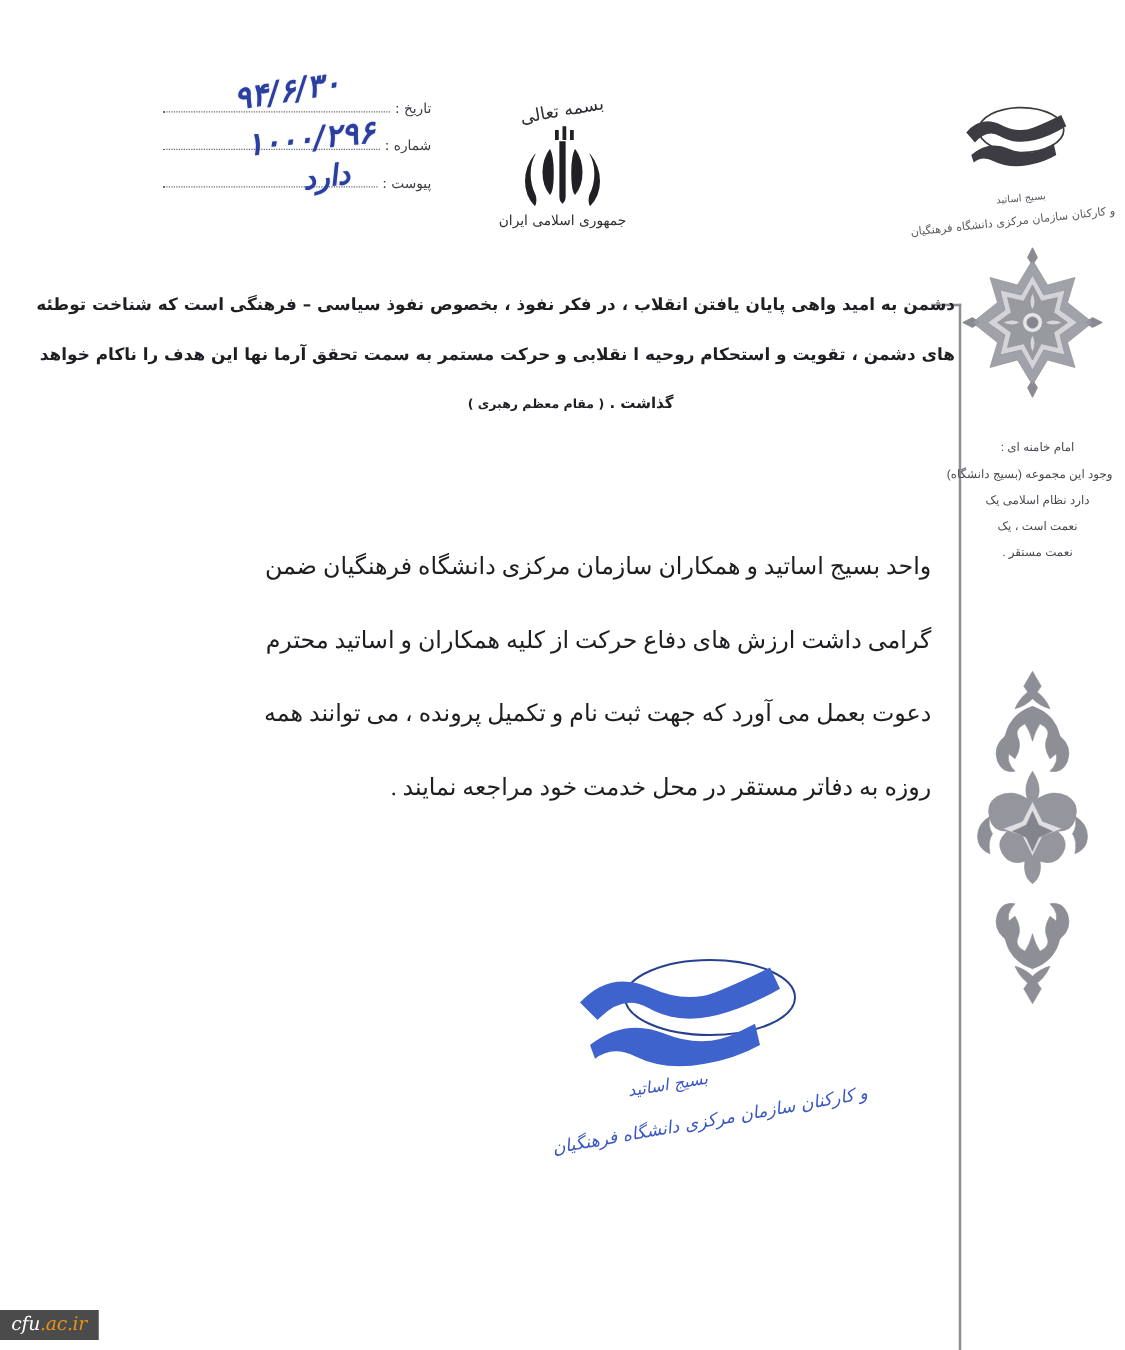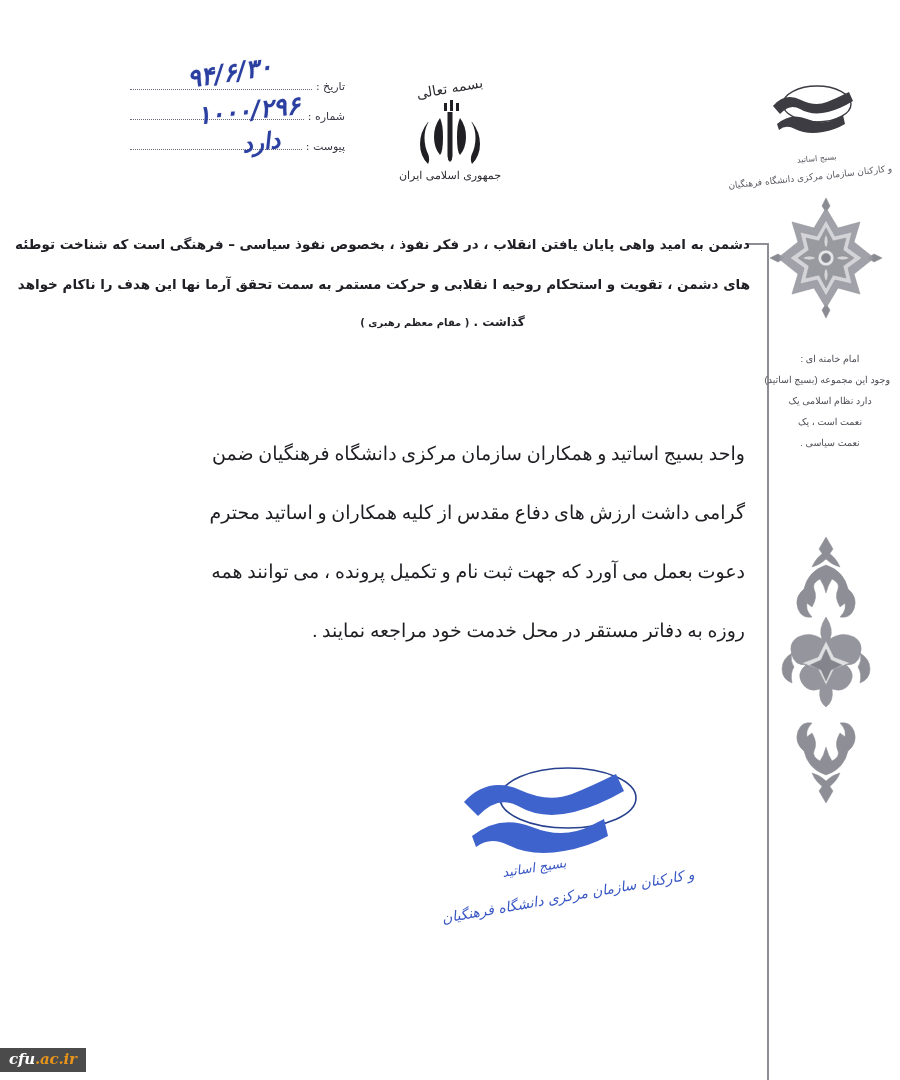--- a/index.html
+++ b/index.html
@@ -133,21 +133,21 @@
     right: 131px;
     width: 24px;
     height: 2px;
     background: #8d8d95;
   }
 
   
   #leader-quote {
     position: absolute;
     top: 224px;
-    right: 150px;
+    right: 136px;
     width: 615px;
     direction: rtl;
     text-align: justify;
     text-align-last: center;
   }
   #leader-quote .q-line {
     font-family: "DejaVu Sans", "Liberation Sans", sans-serif;
     font-weight: bold;
     font-size: 13.5px;
     color: #1e1e24;
@@ -255,21 +255,21 @@
 
   
   #watermark {
     position: absolute;
     left: 0;
     bottom: 8px;
     background: #4b4b4b;
     padding: 4px 9px 5px 9px;
     font-family: "DejaVu Serif", "Liberation Serif", serif;
     font-size: 15px;
-    font-weight: bold;
+    font-weight: normal;
     font-style: italic;
     letter-spacing: -0.2px;
     direction: ltr;
     line-height: 1;
   }
   #watermark .wm-cfu { color: #ffffff; }
   #watermark .wm-tld { color: #e8941a; }
 </style>
 </head>
 <body>
@@ -360,24 +360,24 @@
     <div class="q-line q-justify">دشمن به امید واهی پایان یافتن انقلاب ، در فکر نفوذ ،  بخصوص نفوذ سیاسی  –  فرهنگی است که شناخت توطئه</div>
     <div class="q-line q-justify">های دشمن ، تقویت و استحکام روحیه ا نقلابی و حرکت مستمر به سمت تحقق آرما نها این هدف را ناکام خواهد</div>
     <div class="q-attrib">
       <span>گذاشت .</span>
       <span class="attrib-small">( مقام معظم رهبری )</span>
     </div>
   </div>
 
   <div id="side-quote">
     <div class="s-line">امام خامنه ای :</div>
-    <div class="s-line">وجود این مجموعه (بسیج اساتید)</div>
+    <div class="s-line">وجود این مجموعه (بسیج دانشگاه)</div>
     <div class="s-line">دارد نظام اسلامی یک</div>
     <div class="s-line">نعمت است ، یک</div>
-    <div class="s-line">نعمت سیاسی .</div>
+    <div class="s-line">نعمت مستقر .</div>
   </div>
 
   <svg id="arabesque" viewBox="0 0 104 270">
     <g fill="#8e8e96" stroke="#8e8e96" stroke-width="0.5">
 
       <path d="M52 2 l7 12 l-7 10 l-7 -10z"></path>
       <path d="M52 16 q-10 6 -14 16 q8 -2 14 -8 q6 6 14 8 q-4 -10 -14 -16z"></path>
 
       <path d="M52 30 q-18 6 -22 24 q-2 12 8 18 q6 -10 2 -18 q-2 -6 6 -10 q4 6 6 14 q2 -8 6 -14 q8 4 6 10 q-4 8 2 18 q10 -6 8 -18 q-4 -18 -22 -24z"></path>
       <path d="M30 54 q-10 8 -6 20 q4 10 14 8 q-8 -8 -4 -16 q2 -6 -4 -12z"></path>
@@ -395,21 +395,21 @@
       <path d="M30 216 q-10 -8 -6 -20 q4 -10 14 -8 q-8 8 -4 16 q2 6 -4 12z"></path>
       <path d="M74 216 q10 -8 6 -20 q-4 -10 -14 -8 q8 8 4 16 q-2 6 4 12z"></path>
 
       <path d="M52 254 q-10 -6 -14 -16 q8 2 14 8 q6 -6 14 -8 q-4 10 -14 16z"></path>
       <path d="M52 268 l7 -12 l-7 -10 l-7 10z"></path>
     </g>
   </svg>
 
   <div id="body-text">
     <div class="b-line">واحد بسیج اساتید و همکاران سازمان مرکزی دانشگاه فرهنگیان ضمن</div>
-    <div class="b-line">گرامی داشت  ارزش های دفاع مقدس از کلیه همکاران و اساتید محترم</div>
+    <div class="b-line">گرامی داشت  ارزش های دفاع حرکت از کلیه همکاران و اساتید محترم</div>
     <div class="b-line">دعوت بعمل می آورد که جهت ثبت نام و تکمیل پرونده ، می توانند همه</div>
     <div class="b-line b-last">روزه به دفاتر مستقر در محل خدمت خود مراجعه نمایند .</div>
   </div>
 
   <div id="stamp">
     <svg width="230" height="105" viewBox="0 0 230 105">
       <ellipse cx="118" cy="36" rx="68" ry="30" fill="none" stroke="#27418f" stroke-width="1.6"></ellipse>
       <path d="M14 40 q24 -26 56 -12 q28 13 52 4 q20 -8 44 -20 l8 17 q-26 15 -50 21 q-32 8 -56 -6 q-20 -11 -40 10z" fill="#3f63cc"></path>
       <path d="M22 74 q28 -22 60 -9 q32 13 60 -2 l12 -6 l4 17 q-20 11 -44 15 q-32 6 -56 -6 q-18 -9 -32 2z" fill="#3f63cc"></path>
     </svg>

